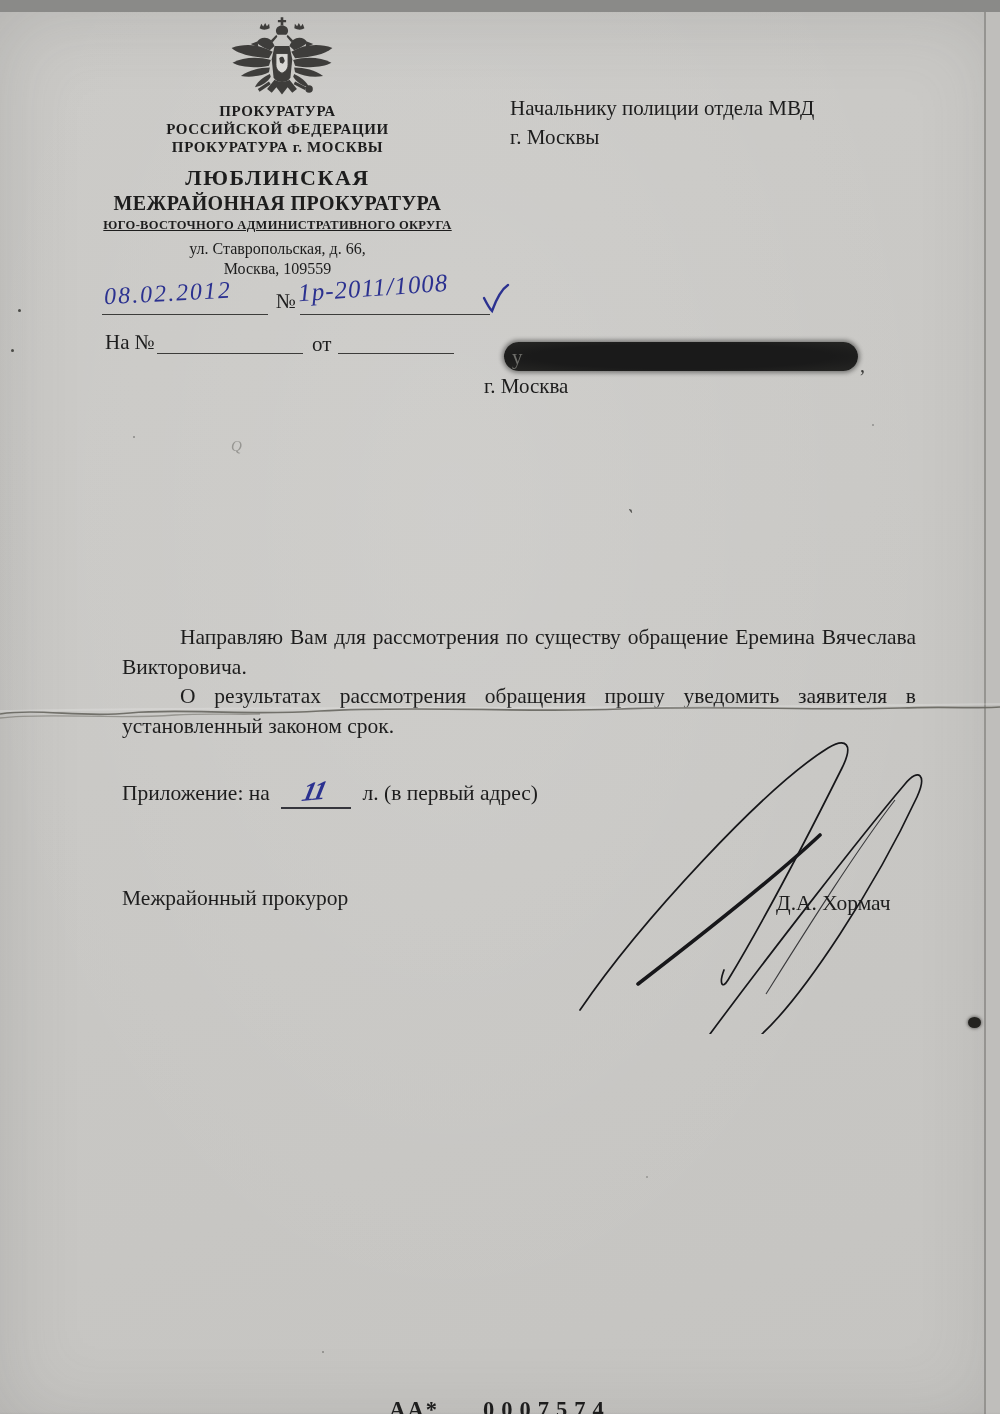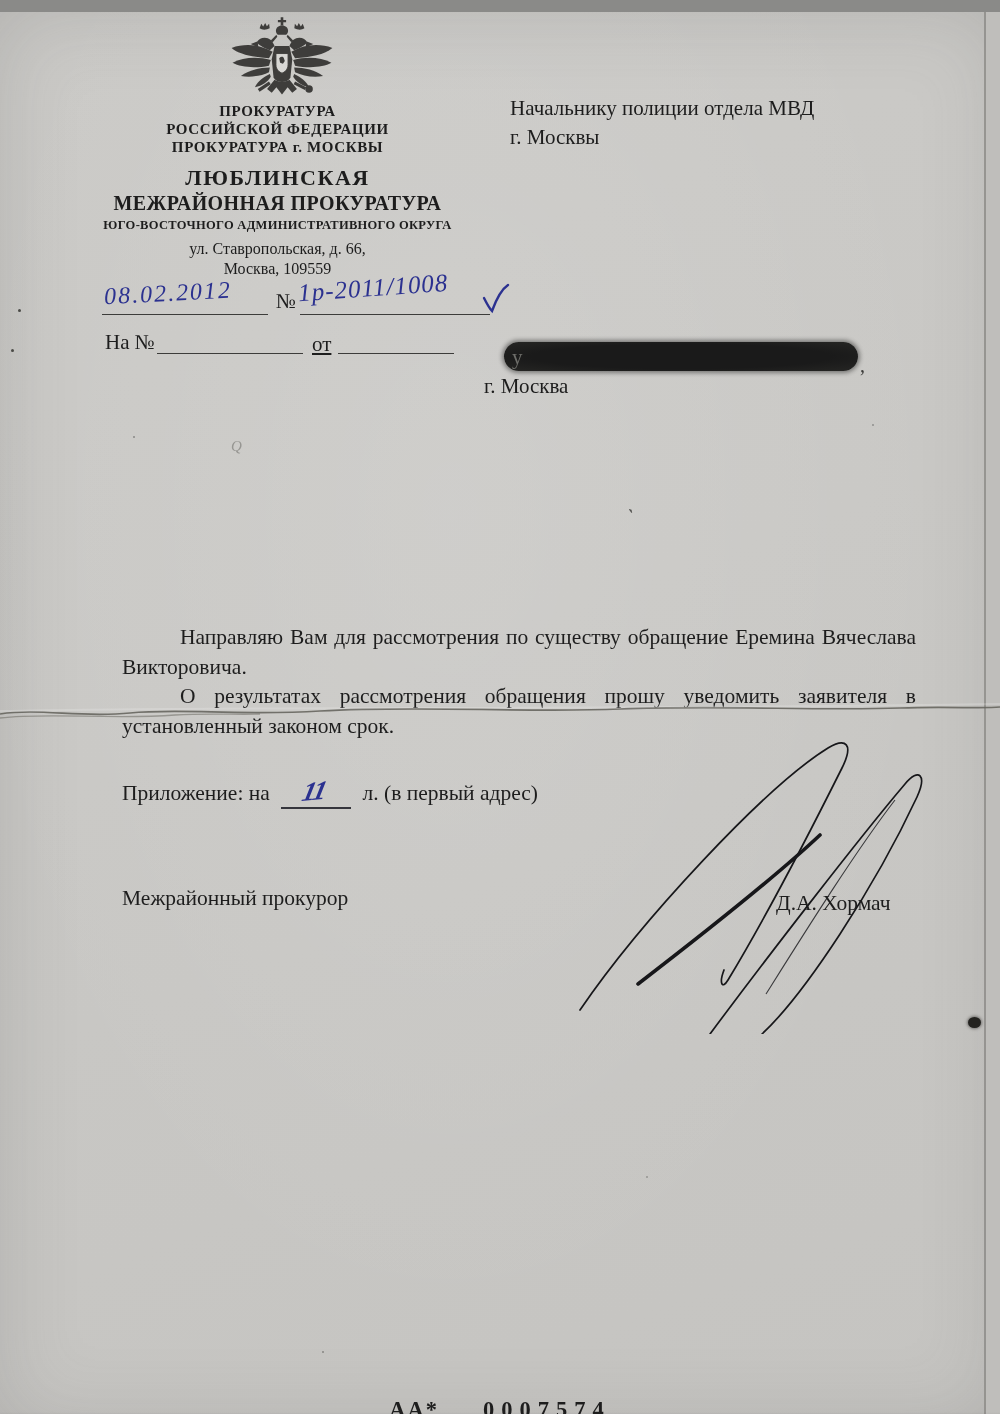--- a/index.html
+++ b/index.html
@@ -11,21 +11,21 @@
       linear-gradient(160deg,#cbcac7 0%, #c9c8c5 45%, #c5c4c1 100%);
     box-shadow: inset 0 0 80px rgba(80,80,75,0.18);
   }
   .abs{position:absolute;}
 
   
   .letterhead{left:55px;top:90px;width:445px;text-align:center;}
   .lh-small{font-weight:bold;font-size:15px;letter-spacing:.6px;line-height:18px;}
   .lh-name1{font-weight:bold;font-size:22px;letter-spacing:1.5px;margin-top:9px;line-height:26px;}
   .lh-name2{font-weight:bold;font-size:20px;letter-spacing:.4px;line-height:24px;}
-  .lh-district{font-weight:bold;font-size:12.5px;letter-spacing:.3px;margin-top:2px;line-height:16px;}
+  .lh-district{font-weight:bold;font-size:12.5px;letter-spacing:.3px;margin-top:2px;line-height:16px;text-decoration:underline;}
   .lh-addr{font-size:16px;line-height:20px;margin-top:6px;}
   .coat{left:226px;top:4px;width:112px;height:90px;}
 
   
   .rule{position:absolute;height:0;border-bottom:1.8px solid #3c3c3a;}
   .printed{font-size:21px;}
   .hand{font-style:italic;color:#2b3190;white-space:nowrap;}
   .hand-date{left:104px;top:268px;font-size:24px;transform:rotate(-3deg);letter-spacing:2px;}
   .hand-num{left:298px;top:262px;font-size:25px;transform:rotate(-4deg);letter-spacing:1px;}
 
@@ -121,21 +121,21 @@
   </div>
 
   <span class="abs hand hand-date">08.02.2012</span>
   <div class="rule" style="left:102px;top:302px;width:166px;"></div>
   <span class="abs printed" style="left:276px;top:277px;">№</span>
   <div class="rule" style="left:300px;top:302px;width:190px;"></div>
   <span class="abs hand hand-num">1р-2011/1008</span>
 
   <span class="abs printed" style="left:105px;top:318px;">На №</span>
   <div class="rule" style="left:157px;top:341px;width:146px;"></div>
-  <span class="abs printed" style="left:312px;top:320px;text-decoration:underline;">от</span>
+  <span class="abs printed" style="left:312px;top:320px;">от</span>
   <div class="rule" style="left:338px;top:341px;width:116px;"></div>
 
   <div class="abs recipient">
     <div>Начальнику полиции отдела МВД</div>
     <div>г. Москвы</div>
   </div>
 
   <svg class="abs check-icon" width="30" height="36" viewBox="0 0 30 36">
     <path d="M3 16 C6 22 9 27 11 29 C15 18 21 7 27 3" stroke="#2b3190" stroke-width="2.4" fill="none" stroke-linecap="round"></path>
   </svg>

